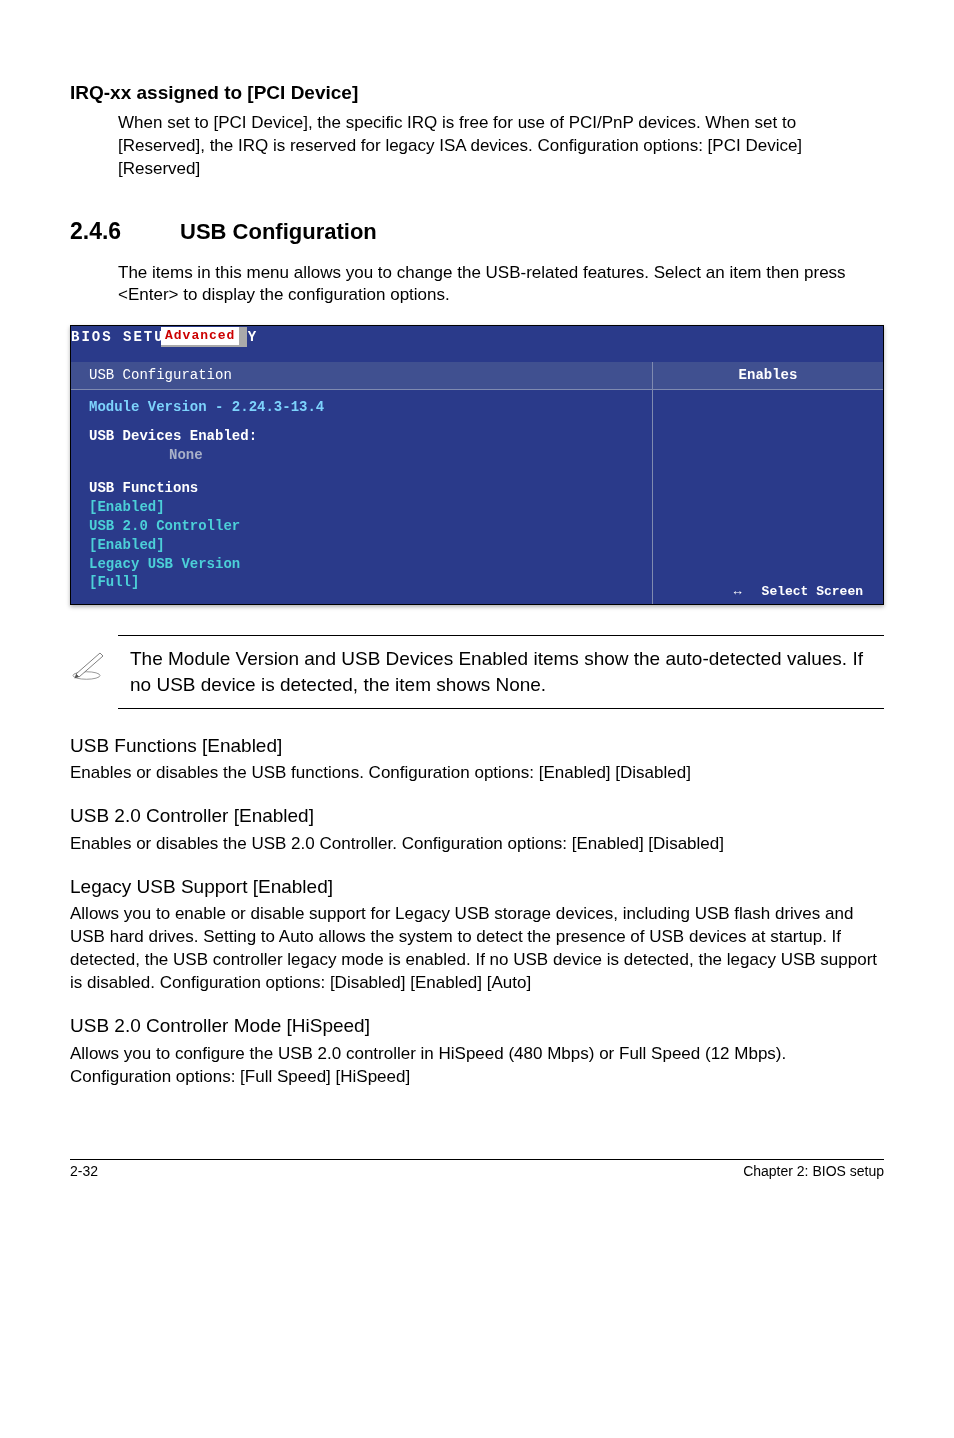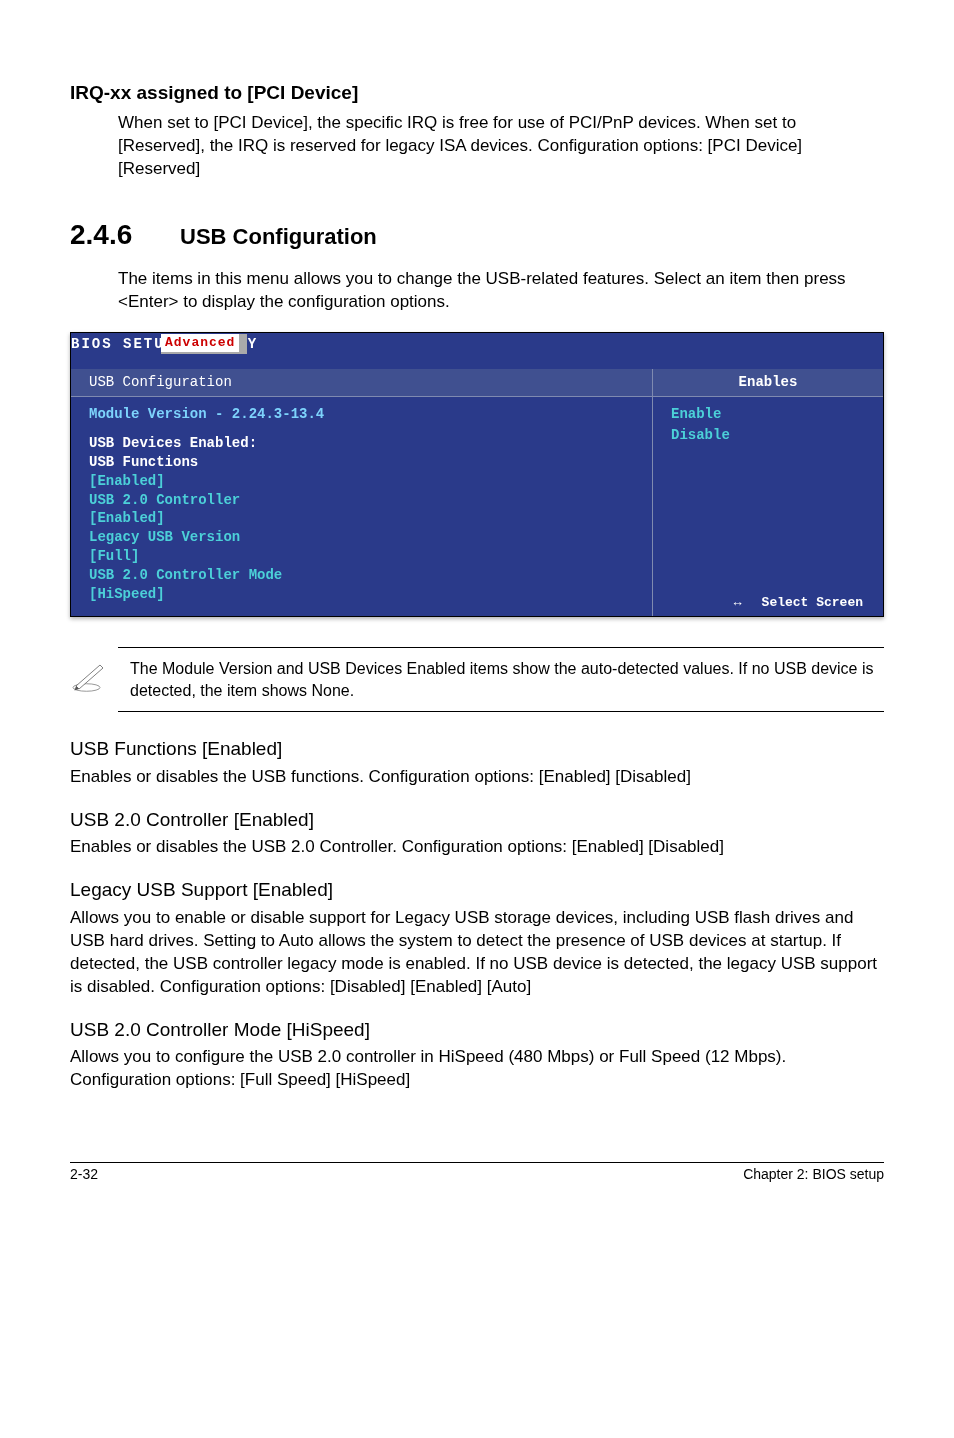--- a/index.html
+++ b/index.html
@@ -23,21 +23,21 @@
     margin-left: 48px;
   }
   .section-row {
     display: flex;
     align-items: baseline;
     margin-top: 36px;
     margin-bottom: 14px;
   }
   .section-num {
     font-weight: bold;
-    font-size: 28px;
+    font-size: 23px;
     width: 110px;
   }
   .section-title {
     font-weight: bold;
     font-size: 22px;
   }
   .bios-wrap {
     background: #2a3a8a;
     color: #fff;
     font-family: "Courier New", monospace;
@@ -121,21 +121,21 @@
   .bios-footer .arrow { color: #fff; }
 
   .note-block {
     border-top: 1px solid #000;
     border-bottom: 1px solid #000;
     padding: 10px 0 10px 0;
     margin: 10px 0 24px 48px;
     display: flex;
     align-items: flex-start;
     gap: 24px;
-    font-size: 16px;
+    font-size: 19px;
     line-height: 1.35;
   }
   .note-icon {
     width: 36px;
     flex-shrink: 0;
     margin-left: -48px;
     margin-top: 4px;
   }
   .note-icon svg { width: 36px; height: 30px; }
 
@@ -174,45 +174,38 @@
   <div class="bios-title-bar">
     <span class="bios-tab">Advanced</span>
     <span>BIOS SETUP UTILITY</span>
   </div>
   <div class="bios-body">
     <div class="bios-left">
       <div class="bios-header-row">USB Configuration</div>
       <div class="bios-content">
         <div style="color:#7dd3fc;margin-bottom:10px;">Module Version - 2.24.3-13.4</div>
         <div class="bios-white">USB Devices Enabled:</div>
+        <div style="color:#a8b0c8;padding-left:80px;margin-bottom:14px;">None</div>
 
         <div class="bios-line">
           <span class="bios-key bios-white">USB Functions</span>
           <span class="bios-val bios-cyan">[Enabled]</span>
         </div>
         <div class="bios-line">
           <span class="bios-key bios-cyan">USB 2.0 Controller</span>
           <span class="bios-val bios-cyan">[Enabled]</span>
         </div>
         <div class="bios-line">
           <span class="bios-key bios-cyan">Legacy USB Version</span>
           <span class="bios-val bios-cyan">[Full]</span>
         </div>
-        <div class="bios-line">
-          <span class="bios-key bios-cyan">USB 2.0 Controller Mode</span>
-          <span class="bios-val bios-cyan">[HiSpeed]</span>
-        </div>
       </div>
     </div>
     <div class="bios-right">
       <div class="bios-header-row right">Enables</div>
-      <div class="bios-right-content">
-        <div class="opt">Enable</div>
-        <div class="opt">Disable</div>
-      </div>
     </div>
   </div>
   <div class="bios-footer">
     <span class="arrow">↔</span>
     <span>Select Screen</span>
   </div>
 </div>
 
 <div class="note-block">
   <span class="note-icon">

